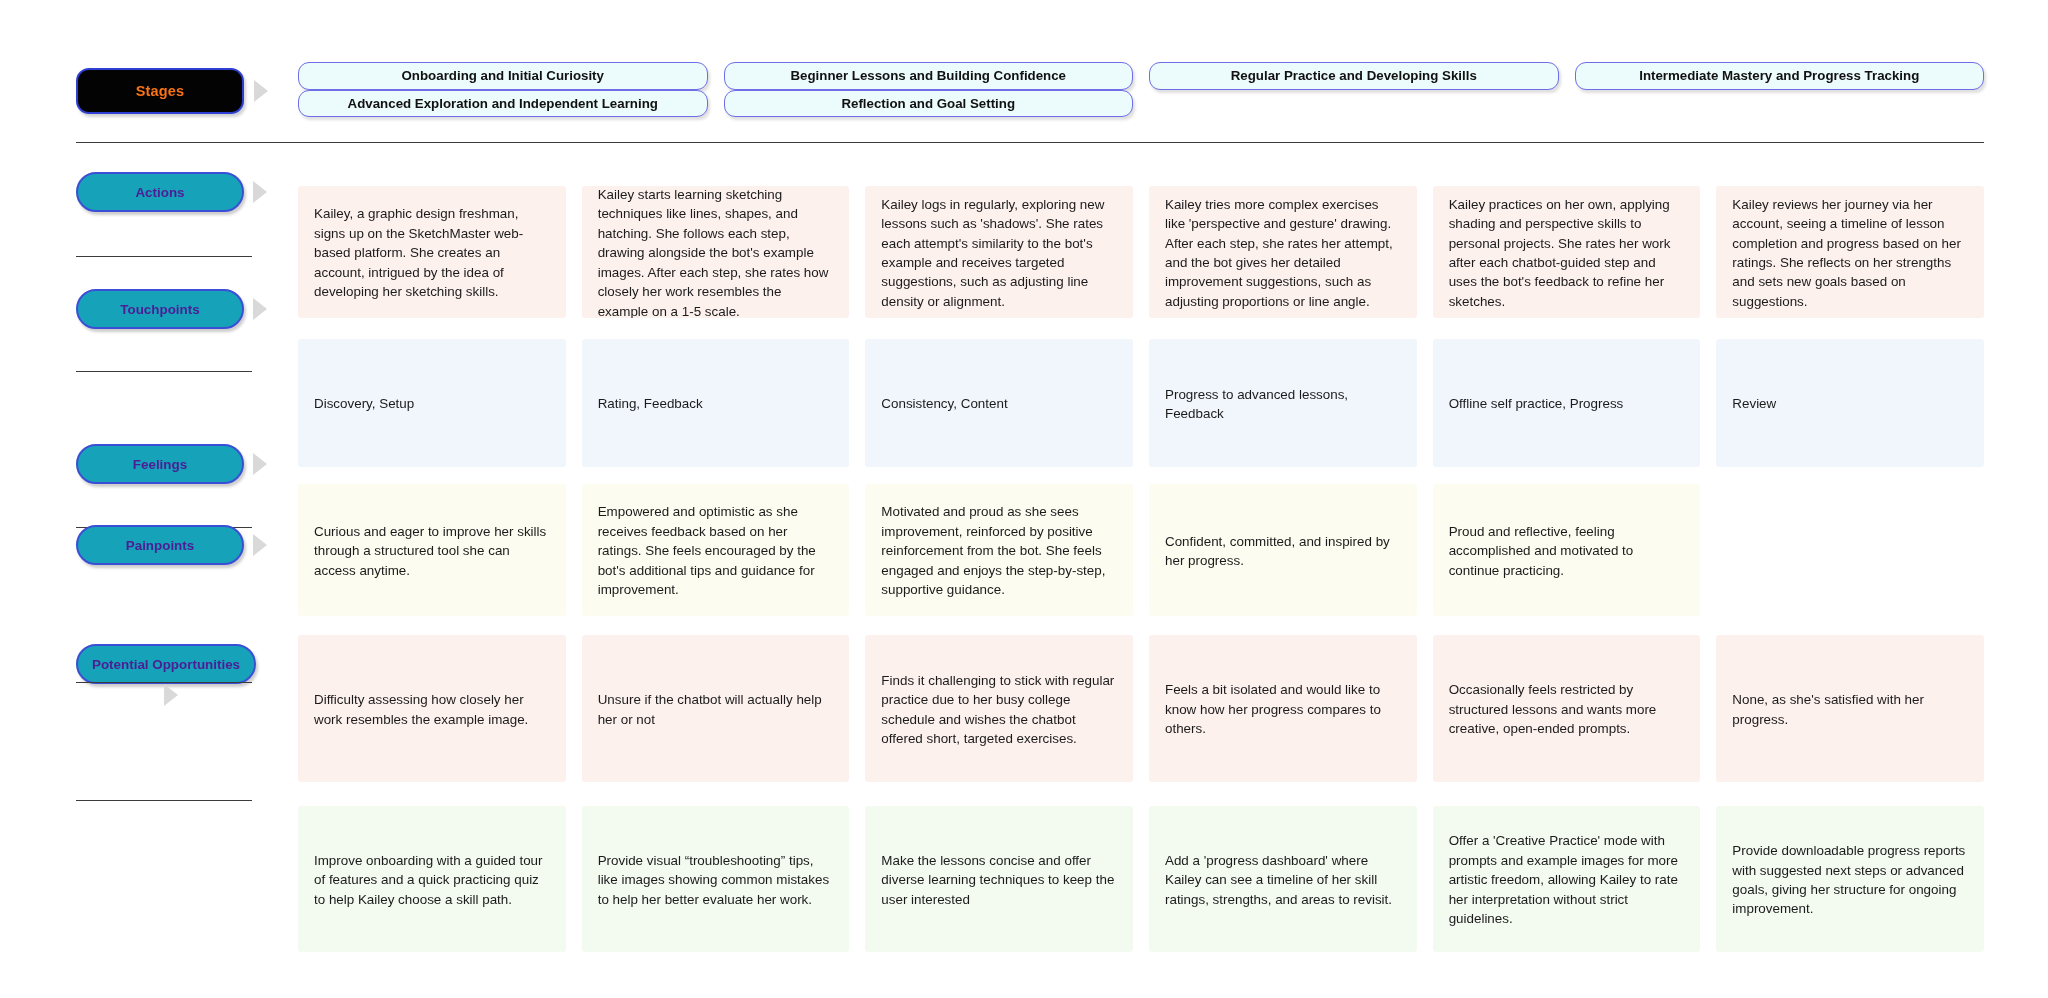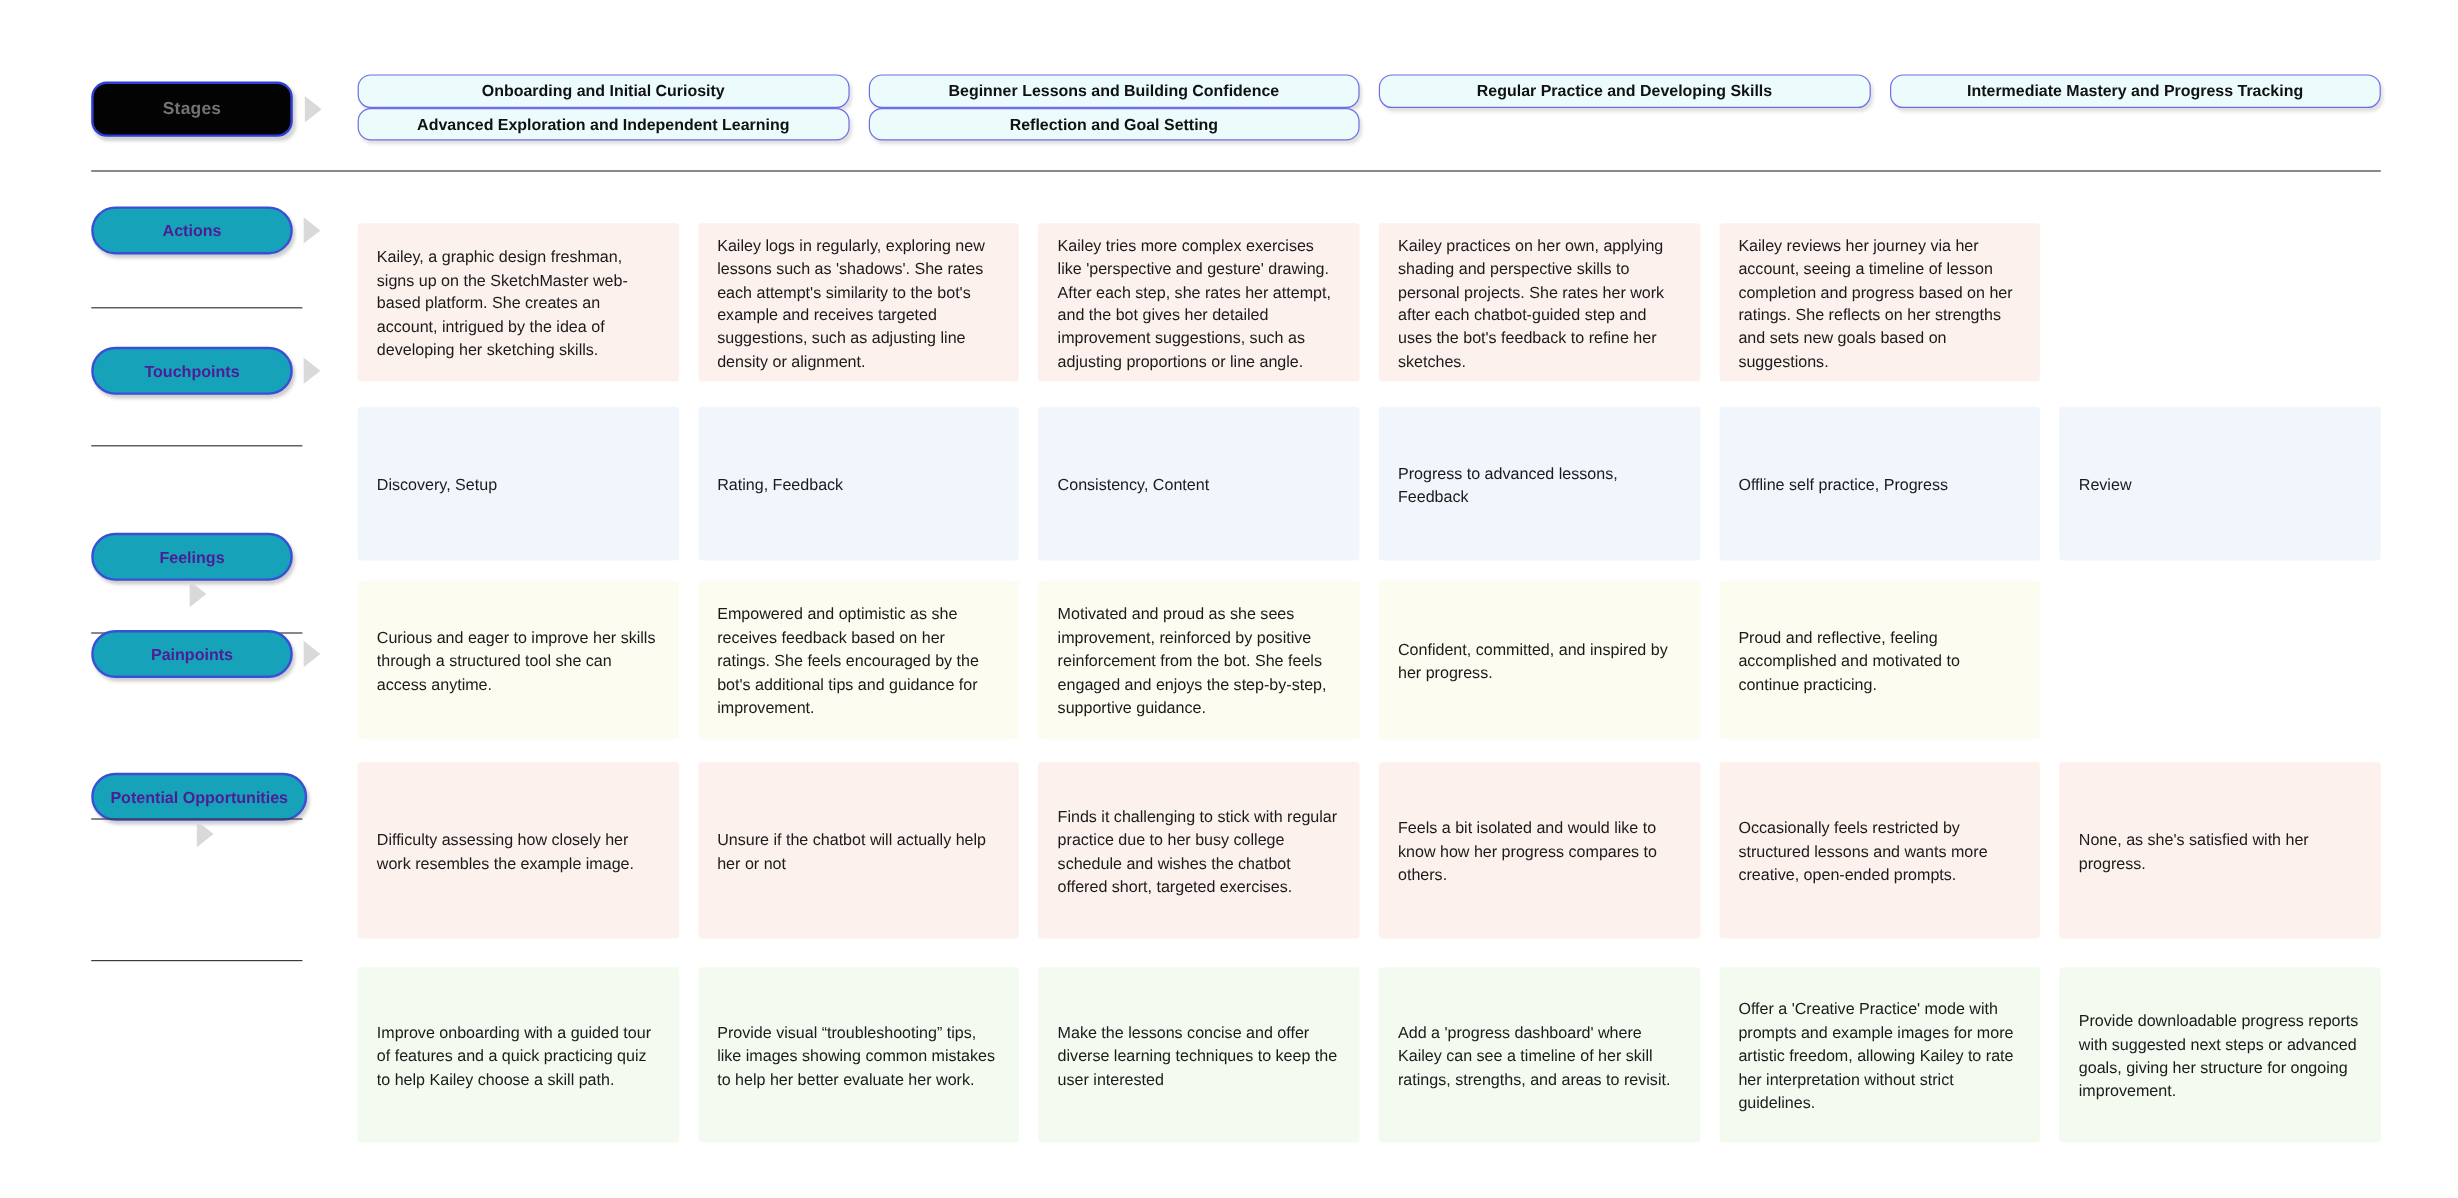--- a/index.html
+++ b/index.html
@@ -21,21 +21,21 @@
     left: 76px; top: 66px;
     width: 1908px; height: 50px;
     display: flex;
     align-items: center;
   }
   .stages-pill {
     width: 168px; height: 46px;
     background: #030303;
     border: 2px solid #2f3fd4;
     border-radius: 13px;
-    color: #737373;
+    color: #f97316;
     font-size: 14.5px;
     font-weight: bold;
     display: flex; align-items: center; justify-content: center;
     box-shadow: 2px 3px 3px rgba(0,0,0,0.18);
     letter-spacing: .2px;
     flex: 0 0 auto;
   }
   .tri {
     width: 0; height: 0;
     border-top: 11px solid transparent;
@@ -154,20 +154,23 @@
     <div class="row-pill">Actions</div>
     <div class="tri"></div>
   </div>
   <div class="row-rule" style="top:256px;"></div>
 
   <div class="row-track" style="top:186px; height:132px;">
     <div class="cell bg-actions v-center">
         <span>Kailey, a graphic design freshman, signs up on the SketchMaster web-based platform. She creates an account, intrigued by the idea of developing her sketching skills.</span>
       </div>
     <div class="cell bg-actions v-center">
+        <span>Kailey starts learning sketching techniques like lines, shapes, and hatching. She follows each step, drawing alongside the bot's example images. After each step, she rates how closely her work resembles the example on a 1-5 scale.</span>
+      </div>
+    <div class="cell bg-actions v-center">
         <span>Kailey logs in regularly, exploring new lessons such as 'shadows'. She rates each attempt's similarity to the bot's example and receives targeted suggestions, such as adjusting line density or alignment.</span>
       </div>
     <div class="cell bg-actions v-center">
         <span>Kailey tries more complex exercises like 'perspective and gesture' drawing. After each step, she rates her attempt, and the bot gives her detailed improvement suggestions, such as adjusting proportions or line angle.</span>
       </div>
     <div class="cell bg-actions v-center">
         <span>Kailey practices on her own, applying shading and perspective skills to personal projects. She rates her work after each chatbot-guided step and uses the bot's feedback to refine her sketches.</span>
       </div>
     <div class="cell bg-actions v-center">
         <span>Kailey reviews her journey via her account, seeing a timeline of lesson completion and progress based on her ratings. She reflects on her strengths and sets new goals based on suggestions.</span>
@@ -194,21 +197,21 @@
         <span>Progress to advanced lessons, Feedback</span>
       </div>
     <div class="cell bg-touchpoints v-center">
         <span>Offline self practice, Progress</span>
       </div>
     <div class="cell bg-touchpoints v-center">
         <span>Review</span>
       </div>
   </div>
 
-  <div class="row-label-wrap" style="top:444px;flex-direction:column;">
+  <div class="row-label-wrap" style="top:444px;">
     <div class="row-pill">Feelings</div>
     <div class="tri"></div>
   </div>
   <div class="row-rule" style="top:527px;"></div>
 
   <div class="row-track" style="top:484px; height:132px;">
     <div class="cell bg-feelings v-center">
         <span>Curious and eager to improve her skills through a structured tool she can access anytime.</span>
       </div>
     <div class="cell bg-feelings v-center">

